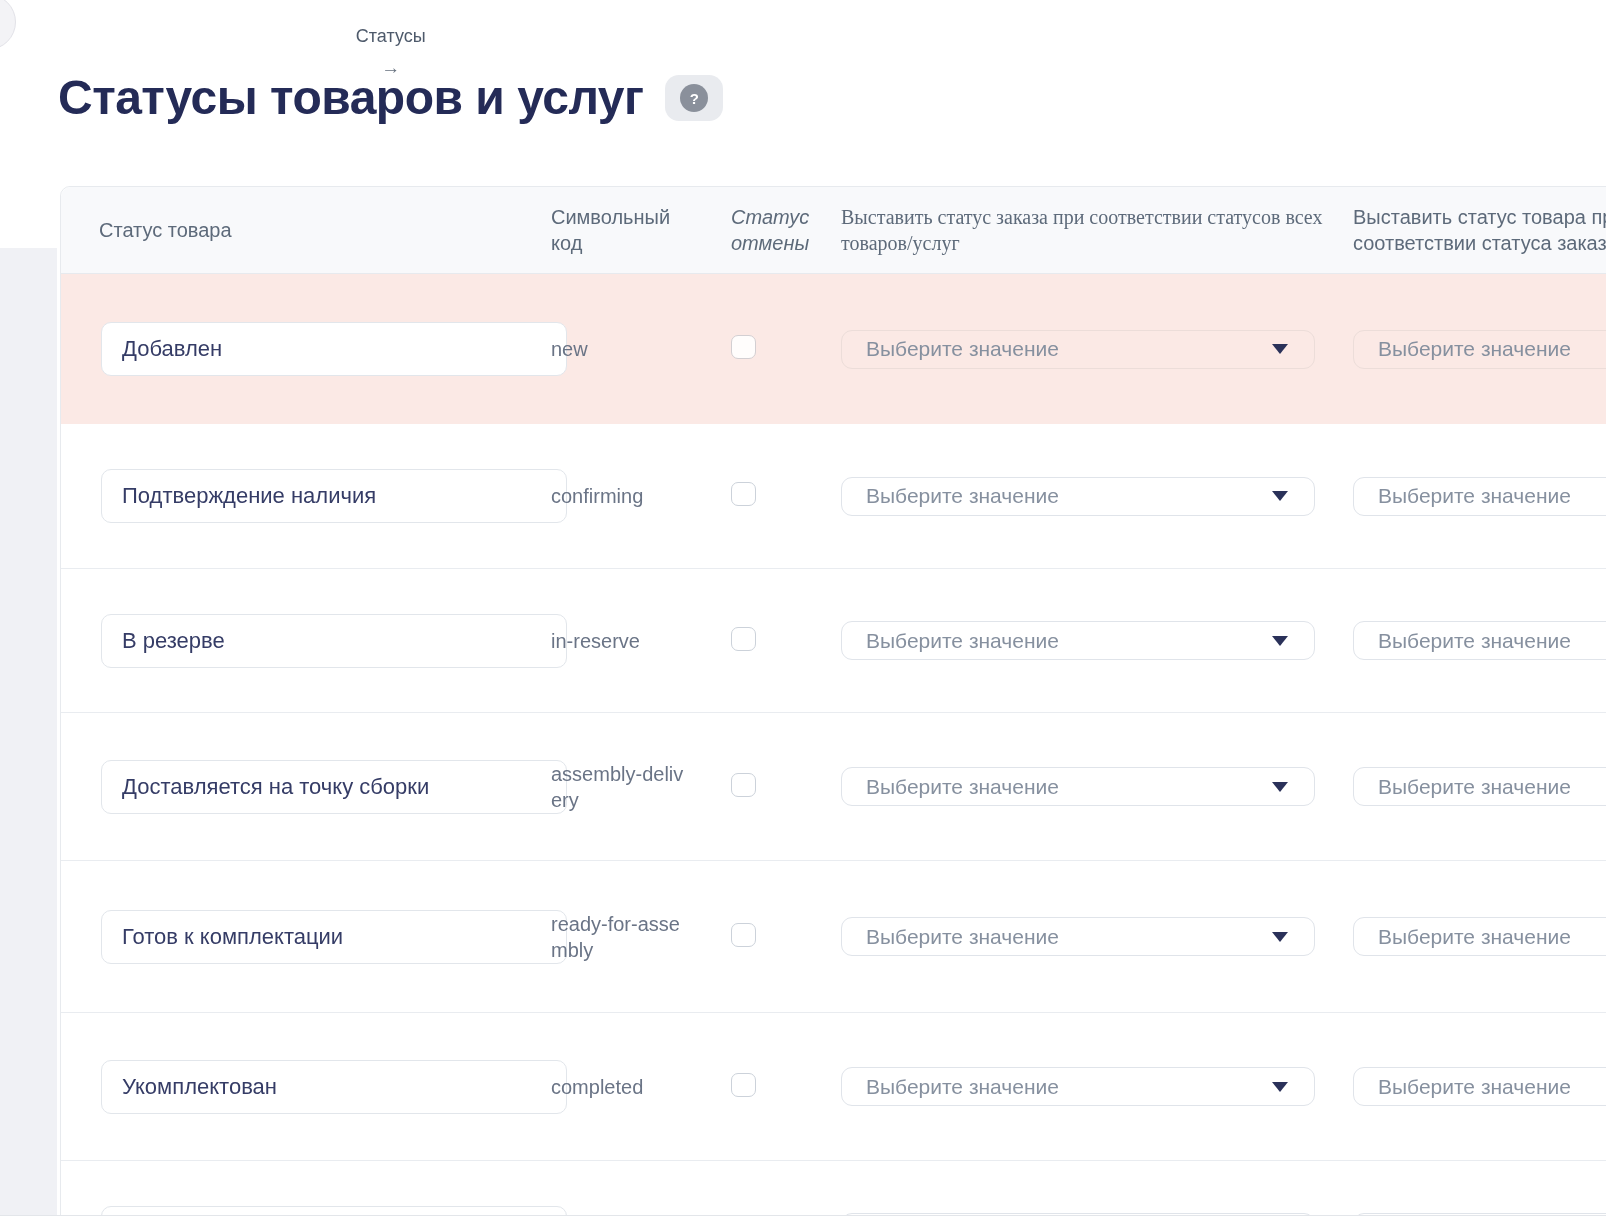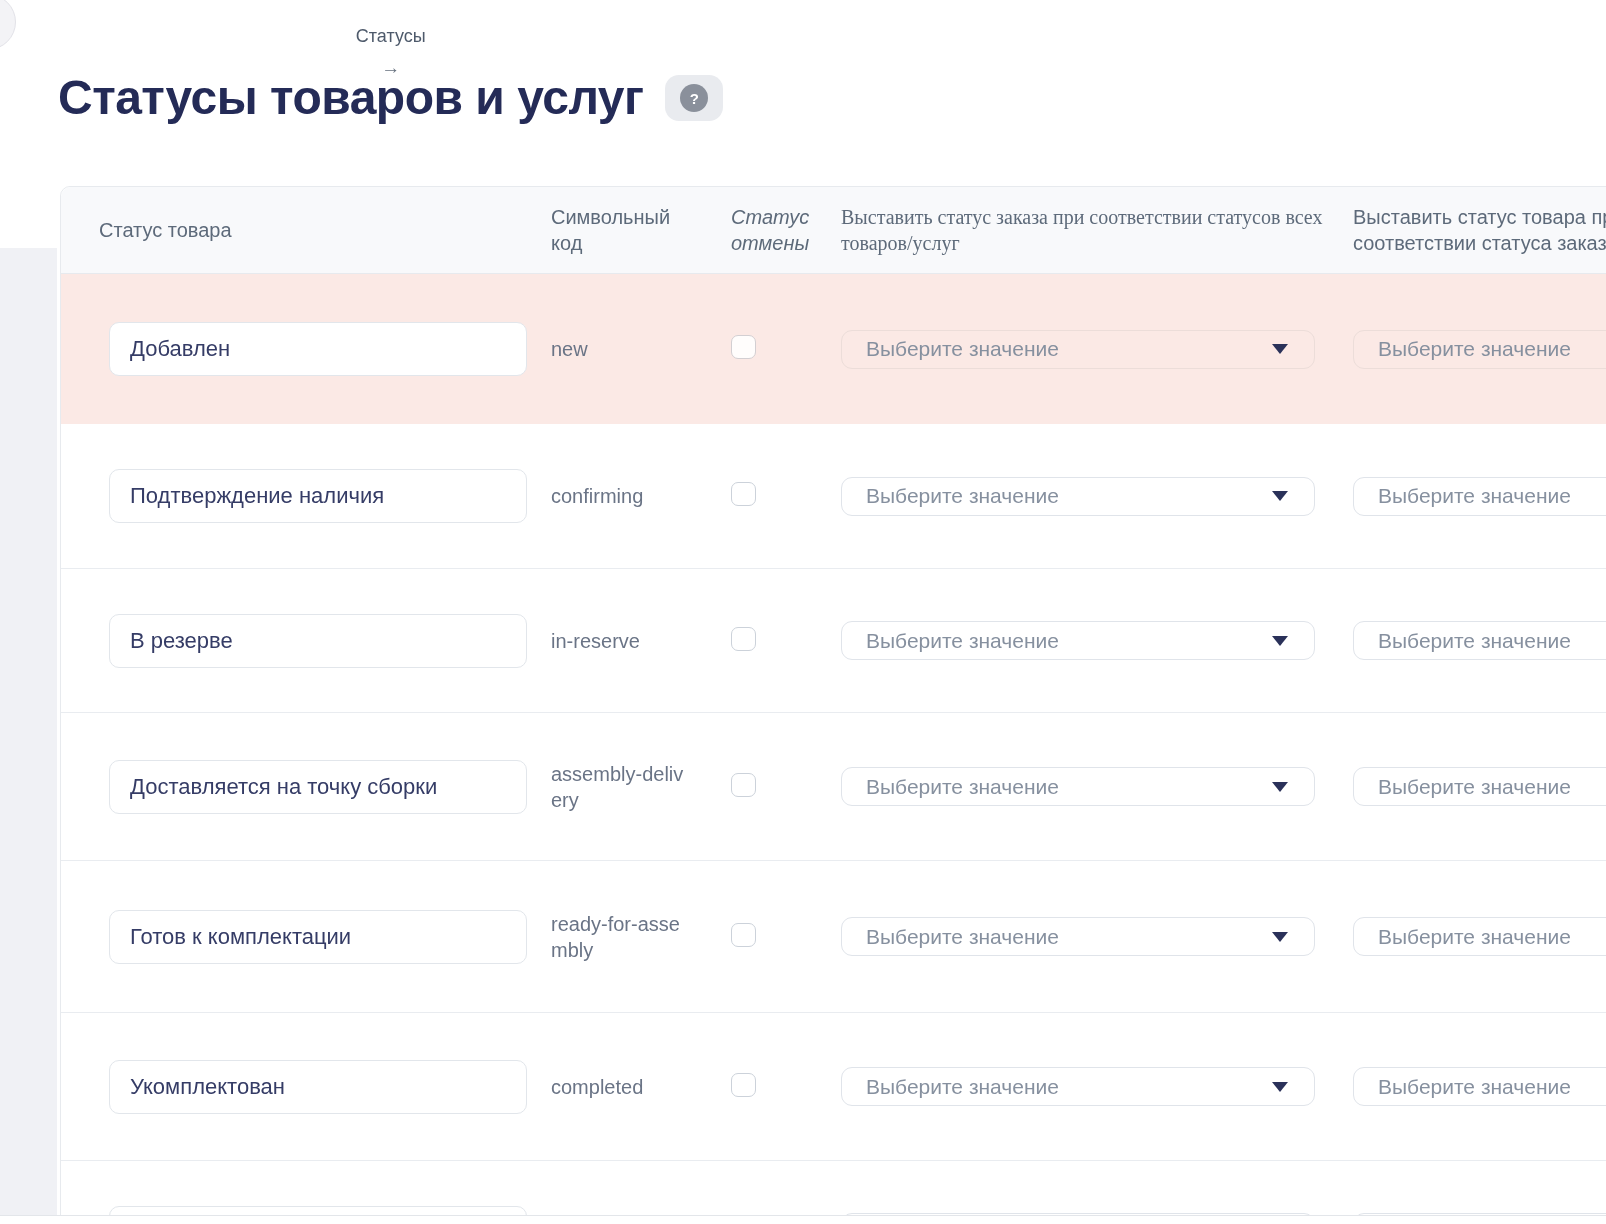--- a/index.html
+++ b/index.html
@@ -79,22 +79,22 @@
   .row { display: flex; align-items: center; }
   .row + .row { border-top: 1px solid #e9ecf0; }
   .row.highlight { background: #fbe9e5; }
   .row.after-highlight { border-top: none; }
   .rh-150 { height: 150px; }
   .rh-144 { height: 144px; }
   .rh-148 { height: 148px; }
   .rh-152 { height: 152px; }
 
   .status-input {
-    margin-left: 10px;
-    width: 418px; height: 54px;
+    margin-left: 2px;
+    width: 466px; height: 54px;
     border: 1px solid #e2e6eb; border-radius: 10px;
     padding: 0 20px;
     font-family: "Liberation Sans", sans-serif;
     font-size: 22px; color: #353c66;
     background: #ffffff; outline: none;
   }
   .code {
     display: inline-block; width: 140px;
     font-size: 20px; color: #6a7486;
     word-break: break-all; line-height: 1.3;

